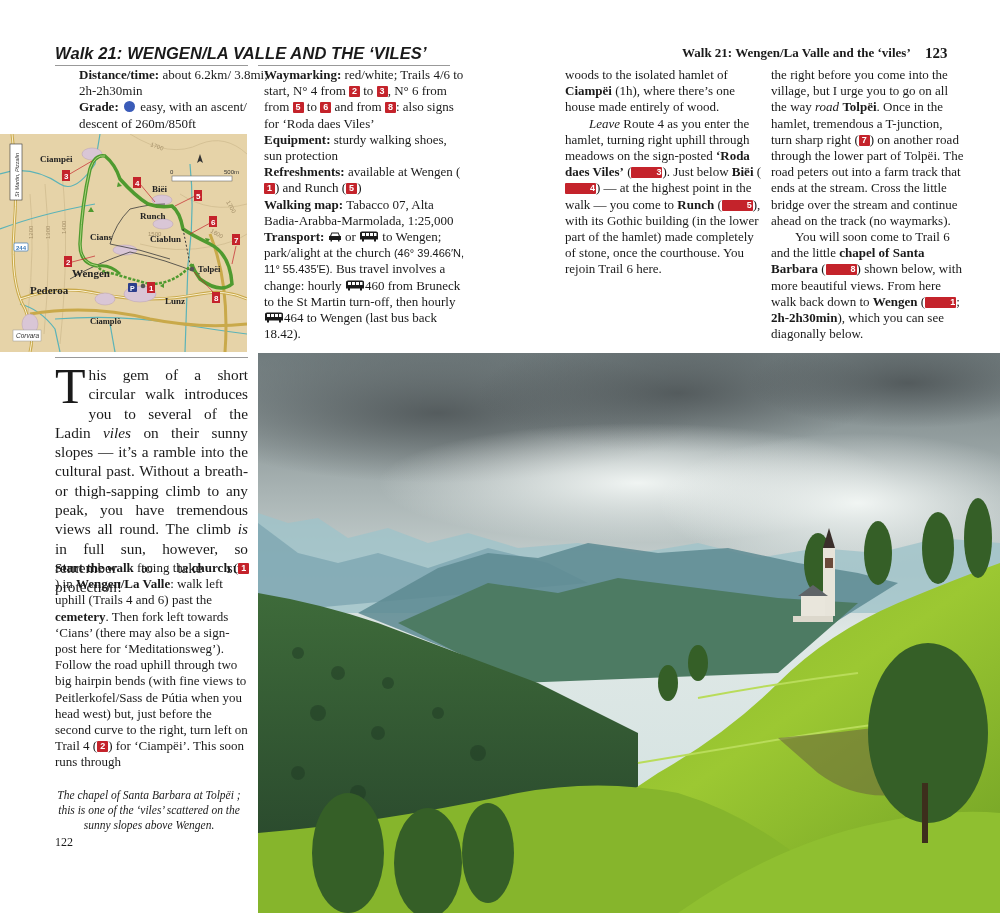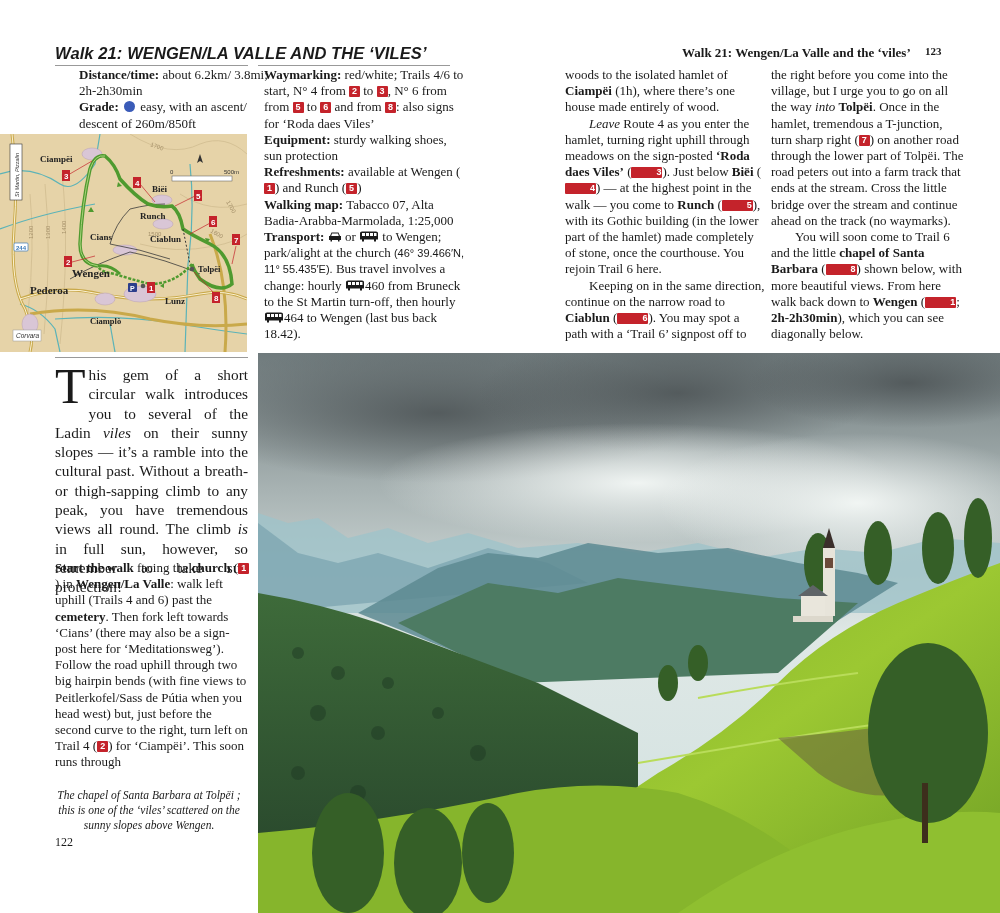--- a/index.html
+++ b/index.html
@@ -7,21 +7,21 @@
   .abs{position:absolute;}
   .serif{font-family:"Liberation Serif","DejaVu Serif",serif;}
   .sans{font-family:"Liberation Sans","DejaVu Sans",sans-serif;}
   b{font-weight:bold;}
   .mk{display:inline-block;background:#c4232b;color:#fff;font-family:"Liberation Sans",sans-serif;font-weight:bold;font-size:9px;line-height:11px;min-width:9px;height:11px;text-align:center;padding:0 1px;vertical-align:1px;border-radius:1px;}
 
   #title{left:55px;top:44px;font-size:16.5px;font-weight:bold;font-style:italic;letter-spacing:0.1px;}
   #title-rule{left:55px;top:65px;width:193px;height:0;border-top:1px solid #999;}
   #title-rule2{left:258px;top:65px;width:192px;height:0;border-top:1px solid #999;}
   #rh{left:682px;top:45px;font-size:13px;font-weight:bold;}
-  #rh-page{left:925px;top:45px;font-size:11px;font-weight:bold;}
+  #rh-page{left:925px;top:45px;font-size:15px;font-weight:bold;}
 
   .col{font-size:13px;line-height:16.2px;}
   #facts-l{left:55px;top:67px;width:195px;margin-left:24px;}
   #facts-r{left:264px;top:67px;width:200px;}
   #col3{left:565px;top:67px;width:200px;text-align:left;}
   #col4{left:771px;top:67px;width:195px;}
   .ind{text-indent:24px;display:block;}
   .coords{font-family:"Liberation Sans",sans-serif;font-size:11px;}
 
   #map{left:0;top:134px;width:247px;height:218px;}
@@ -254,28 +254,25 @@
   <b>Ciampëi</b>
   <span>(1h), where there’s one house made entirely of wood.</span>
   <span class="ind"><i>Leave</i>
   <span>Route 4 as you enter the hamlet, turning right uphill through meadows on the sign-posted</span>
   <b>‘Roda daes Viles’</b>
   <span>(</span><span class="mk">3</span><span>). Just below</span>
   <b>Biëi</b>
   <span>(</span><span class="mk">4</span><span>) — at the highest point in the walk — you come to</span>
   <b>Runch</b>
   <span>(</span><span class="mk">5</span><span>), with its Gothic building (in the lower part of the hamlet) made completely of stone, once the courthouse. You rejoin Trail 6 here.</span></span>
-  <span class="ind"><span>Keeping on in the same direction, continue on the narrow road to</span>
-  <b>Ciablun</b>
-  <span>(</span><span class="mk">6</span><span>). You may spot a path with a ‘Trail 6’ signpost off to</span></span>
 </div>
 
 <div class="abs col" id="col4">
   <span>the right before you come into the village, but I urge you to go on all the way</span>
-  <i>into</i>
+  <i>road</i>
   <b>Tolpëi</b><span>. Once in the hamlet, tremendous a T-junction, turn sharp right (</span><span class="mk">7</span><span>) on another road through the lower part of Tolpëi. The road peters out into a farm track that ends at the stream. Cross the little bridge over the stream and continue ahead on the track (no waymarks).</span>
   <span class="ind"><span>You will soon come to Trail 6 and the little</span>
   <b>chapel of Santa Barbara</b>
   <span>(</span><span class="mk">8</span><span>) shown below, with more beautiful views. From here walk back down to</span>
   <b>Wengen</b>
   <span>(</span><span class="mk">1</span><span>;</span>
   <b>2h-2h30min</b><span>), which you can see diagonally below.</span></span>
 </div>
 
 <div class="abs" id="photo">

